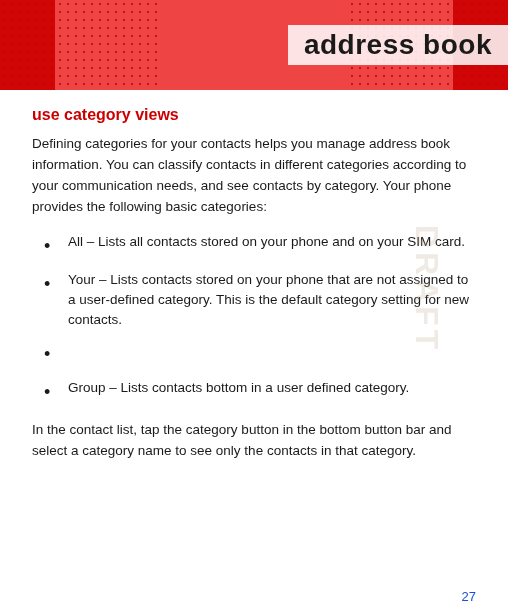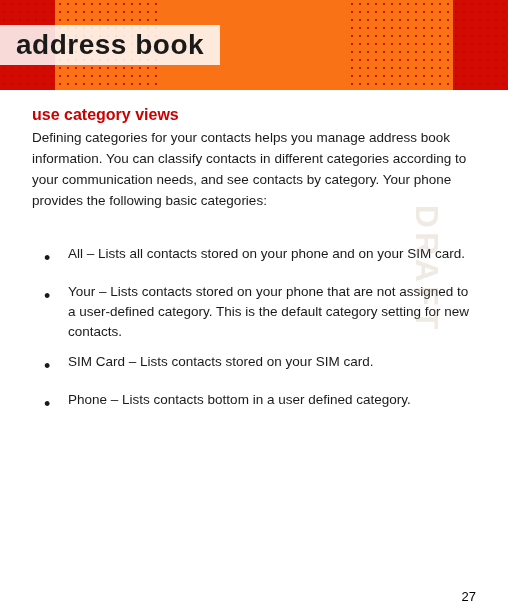--- a/index.html
+++ b/index.html
@@ -15,24 +15,24 @@
       font-family: Arial, Helvetica, sans-serif;
       font-size: 14px;
       color: #1a1a1a;
       overflow: hidden;
       position: relative;
     }
 
     .header {
       position: relative;
       height: 90px;
-      background: #f97316;
+      background: #ef4444;
       display: flex;
       align-items: center;
-      justify-content: flex-start;
+      justify-content: flex-end;
       overflow: hidden;
     }
 
     .header-dots-left {
       position: absolute;
       left: 0;
       top: 0;
       width: 160px;
       height: 90px;
       background-image: radial-gradient(circle, #cc0000 1px, transparent 1px);
@@ -84,28 +84,28 @@
 
     .content {
       padding: 16px 32px 16px 32px;
       position: relative;
     }
 
     .section-title {
       color: #cc0000;
       font-size: 16px;
       font-weight: bold;
-      margin-bottom: 4px;
+      margin-bottom: 10px;
     }
 
     .intro-text {
       font-size: 13.5px;
       line-height: 1.55;
       color: #1a1a1a;
-      margin-bottom: 32px;
+      margin-bottom: 14px;
     }
 
     .bullet-list {
       list-style: none;
       padding: 0;
       margin: 0 0 14px 12px;
     }
 
     .bullet-list li {
       display: flex;
@@ -136,21 +136,21 @@
       line-height: 1.55;
       color: #1a1a1a;
       margin-bottom: 10px;
     }
 
     .page-number {
       position: absolute;
       bottom: 12px;
       right: 32px;
       font-size: 13px;
-      color: #000000;
+      color: #1d4ed8;
       font-weight: normal;
     }
 
     .draft-watermark {
       position: absolute;
       right: 18px;
       top: 50%;
       transform: translateY(-50%) rotate(90deg);
       font-size: 32px;
       font-weight: bold;
@@ -189,29 +189,26 @@
     </li>
     <li>
       <span class="bullet-dot">•</span>
       <span class="bullet-text">
         <strong>Your</strong>
         <span> – Lists contacts stored on your phone that are not assigned to a user-defined category. This is the default category setting for new contacts.</span>
       </span>
     </li>
     <li>
       <span class="bullet-dot">•</span>
+    </li>
+    <li>
+      <span class="bullet-dot">•</span>
       <span class="bullet-text">
-        <strong>SIM Card</strong>
-        <span> – Lists contacts stored on your SIM card.</span>
-      </span>
-    </li>
-    <li>
-      <span class="bullet-dot">•</span>
-      <span class="bullet-text">
-        <strong>Phone</strong>
+        <strong>Group</strong>
         <span> – Lists contacts bottom in a user defined category.</span>
       </span>
     </li>
   </ul>
 
+  <p class="footer-text">In the contact list, tap the category button in the bottom button bar and select a category name to see only the contacts in that category.</p>
 </div>
 
 <span class="page-number">27</span>
 
 </body></html>

